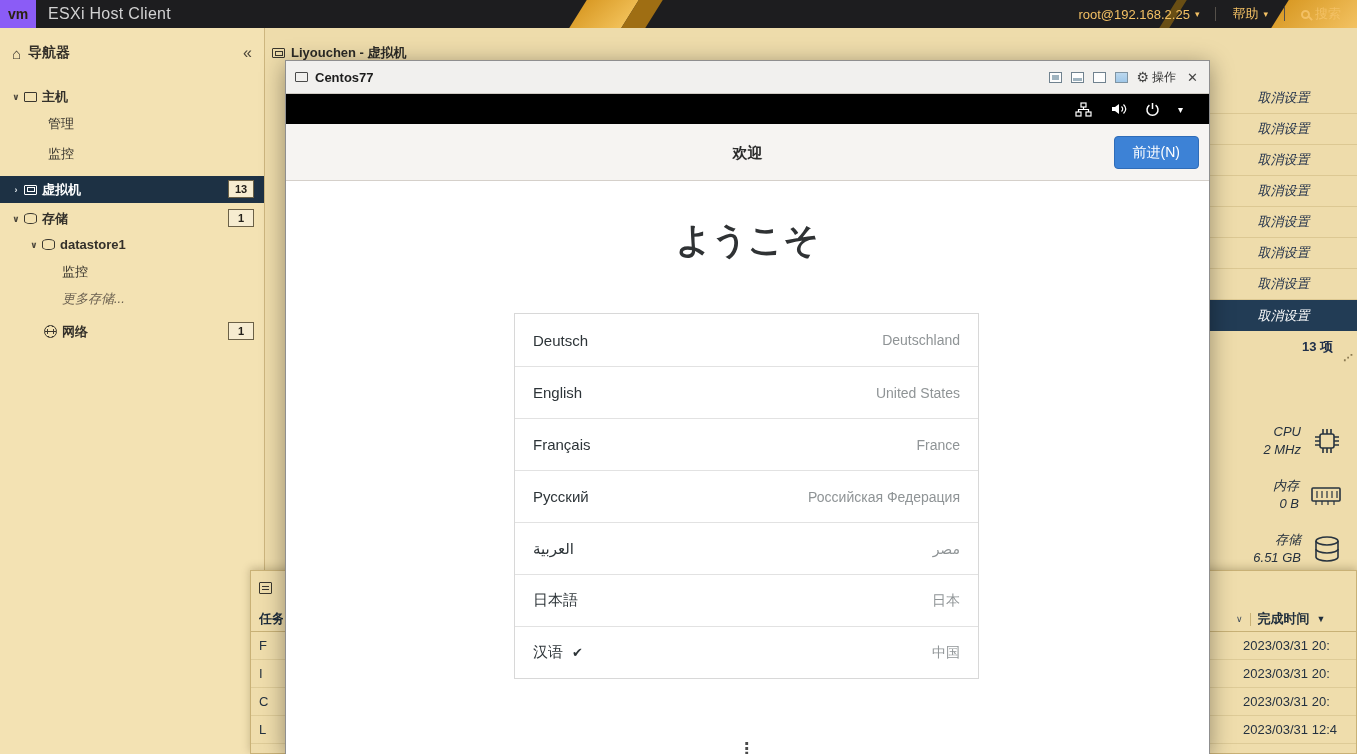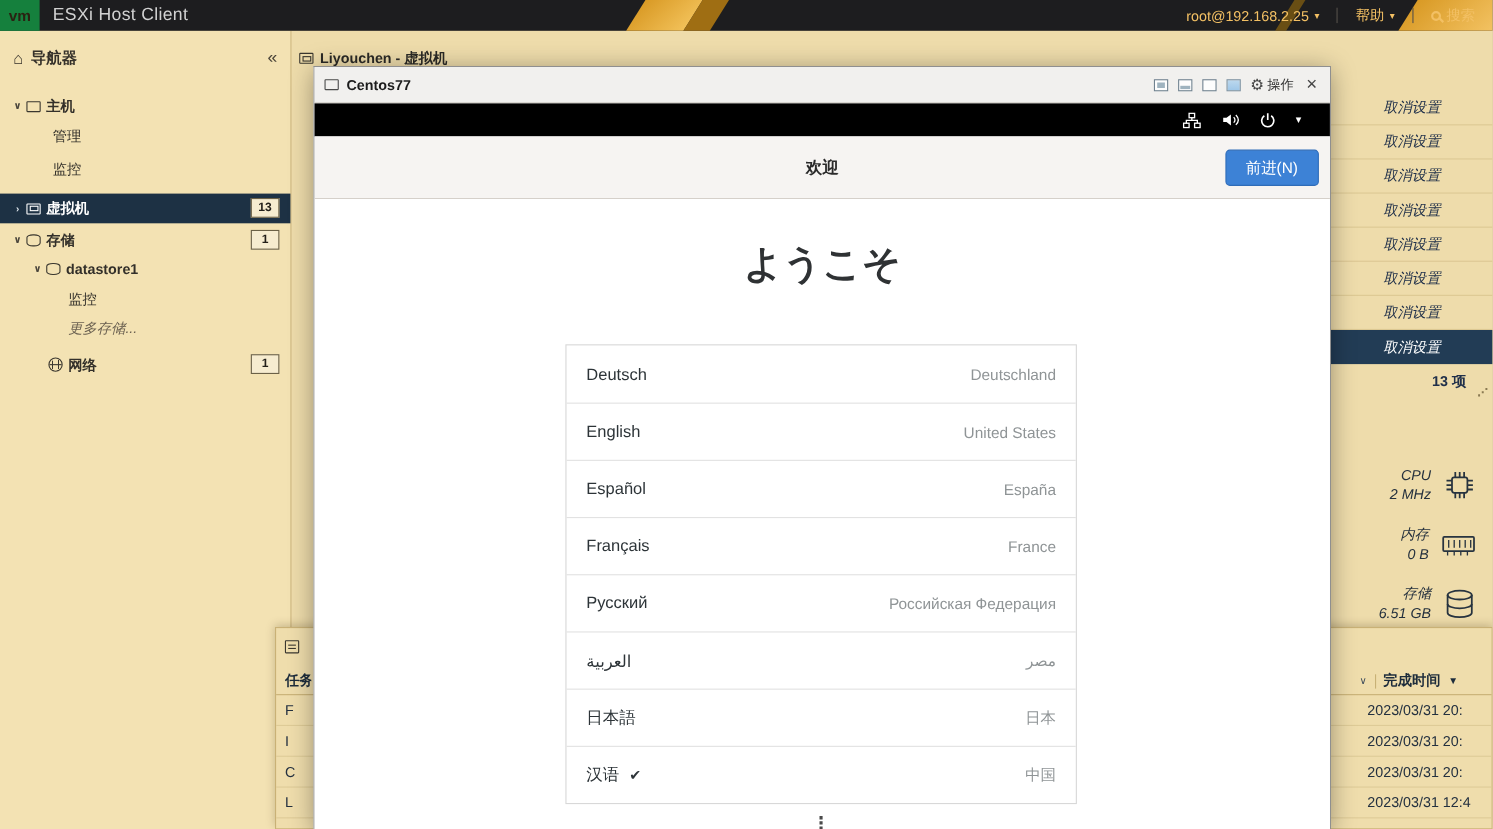--- a/index.html
+++ b/index.html
@@ -7,21 +7,21 @@
   body { font-family:"Liberation Sans","DejaVu Sans",sans-serif; }
   #app { position:relative; width:1357px; height:754px; overflow:hidden; background:#eedcab; }
 
   
   .topbar { position:absolute; top:0; left:0; right:0; height:28px; background:#1d1d1f; display:flex; align-items:center; z-index:50; }
   .decor { position:absolute; top:0; height:28px; z-index:1; }
   .decor1 { left:578px; width:52px; background:linear-gradient(115deg,#d99a25,#f2c159); transform:skewX(-32deg); }
   .decor2 { left:630px; width:24px; background:#b67d12; transform:skewX(-32deg); opacity:.85; }
   .decor3 { right:-18px; width:95px; background:linear-gradient(115deg,#d99a25,#f5c668); transform:skewX(-32deg); }
   .decor4 { left:1168px; width:10px; background:#8a6410; transform:skewX(-32deg); opacity:.7; }
-  .vm-logo { position:relative; z-index:2; width:36px; height:28px; background:#15803d; color:#2a2212; font-weight:bold; font-size:14px; display:flex; align-items:center; justify-content:center; }
+  .vm-logo { position:relative; z-index:2; width:36px; height:28px; background:#8b5cf6; color:#2a2212; font-weight:bold; font-size:14px; display:flex; align-items:center; justify-content:center; }
   .topbar-title { position:relative; z-index:2; color:#d2d2d2; font-size:16px; margin-left:12px; letter-spacing:.3px; }
   .topbar-right { position:relative; z-index:2; margin-left:auto; display:flex; align-items:center; height:100%; color:#f3c064; font-size:13px; }
   .tb-item { display:flex; align-items:center; gap:5px; padding:0 16px; height:100%; cursor:pointer; }
   .tb-sep { width:1px; height:14px; background:#55504a; }
   .tb-caret { font-size:9px; color:#f3c064; }
   .mag { width:9px; height:9px; border:2px solid #f3c064; border-radius:50%; position:relative; display:inline-block; }
   .mag::after { content:""; position:absolute; width:6px; height:2px; background:#f3c064; transform:rotate(45deg); right:-5px; bottom:-2px; }
 
   
   .sidebar { position:absolute; top:28px; left:0; width:265px; bottom:0; background:#f3e2b3; border-right:1px solid #cdb67f; z-index:15; }
@@ -336,24 +336,20 @@
       <div class="lang-list">
         <div class="lang-row">
           <span class="lang-name">Deutsch</span>
           <span class="lang-region">Deutschland</span>
         </div>
         <div class="lang-row">
           <span class="lang-name">English</span>
           <span class="lang-region">United States</span>
         </div>
         <div class="lang-row">
-          <span class="lang-name">Español</span>
-          <span class="lang-region">España</span>
-        </div>
-        <div class="lang-row">
           <span class="lang-name">Français</span>
           <span class="lang-region">France</span>
         </div>
         <div class="lang-row">
           <span class="lang-name">Русский</span>
           <span class="lang-region">Российская Федерация</span>
         </div>
         <div class="lang-row">
           <span class="lang-name">العربية</span>
           <span class="lang-region">مصر</span>

